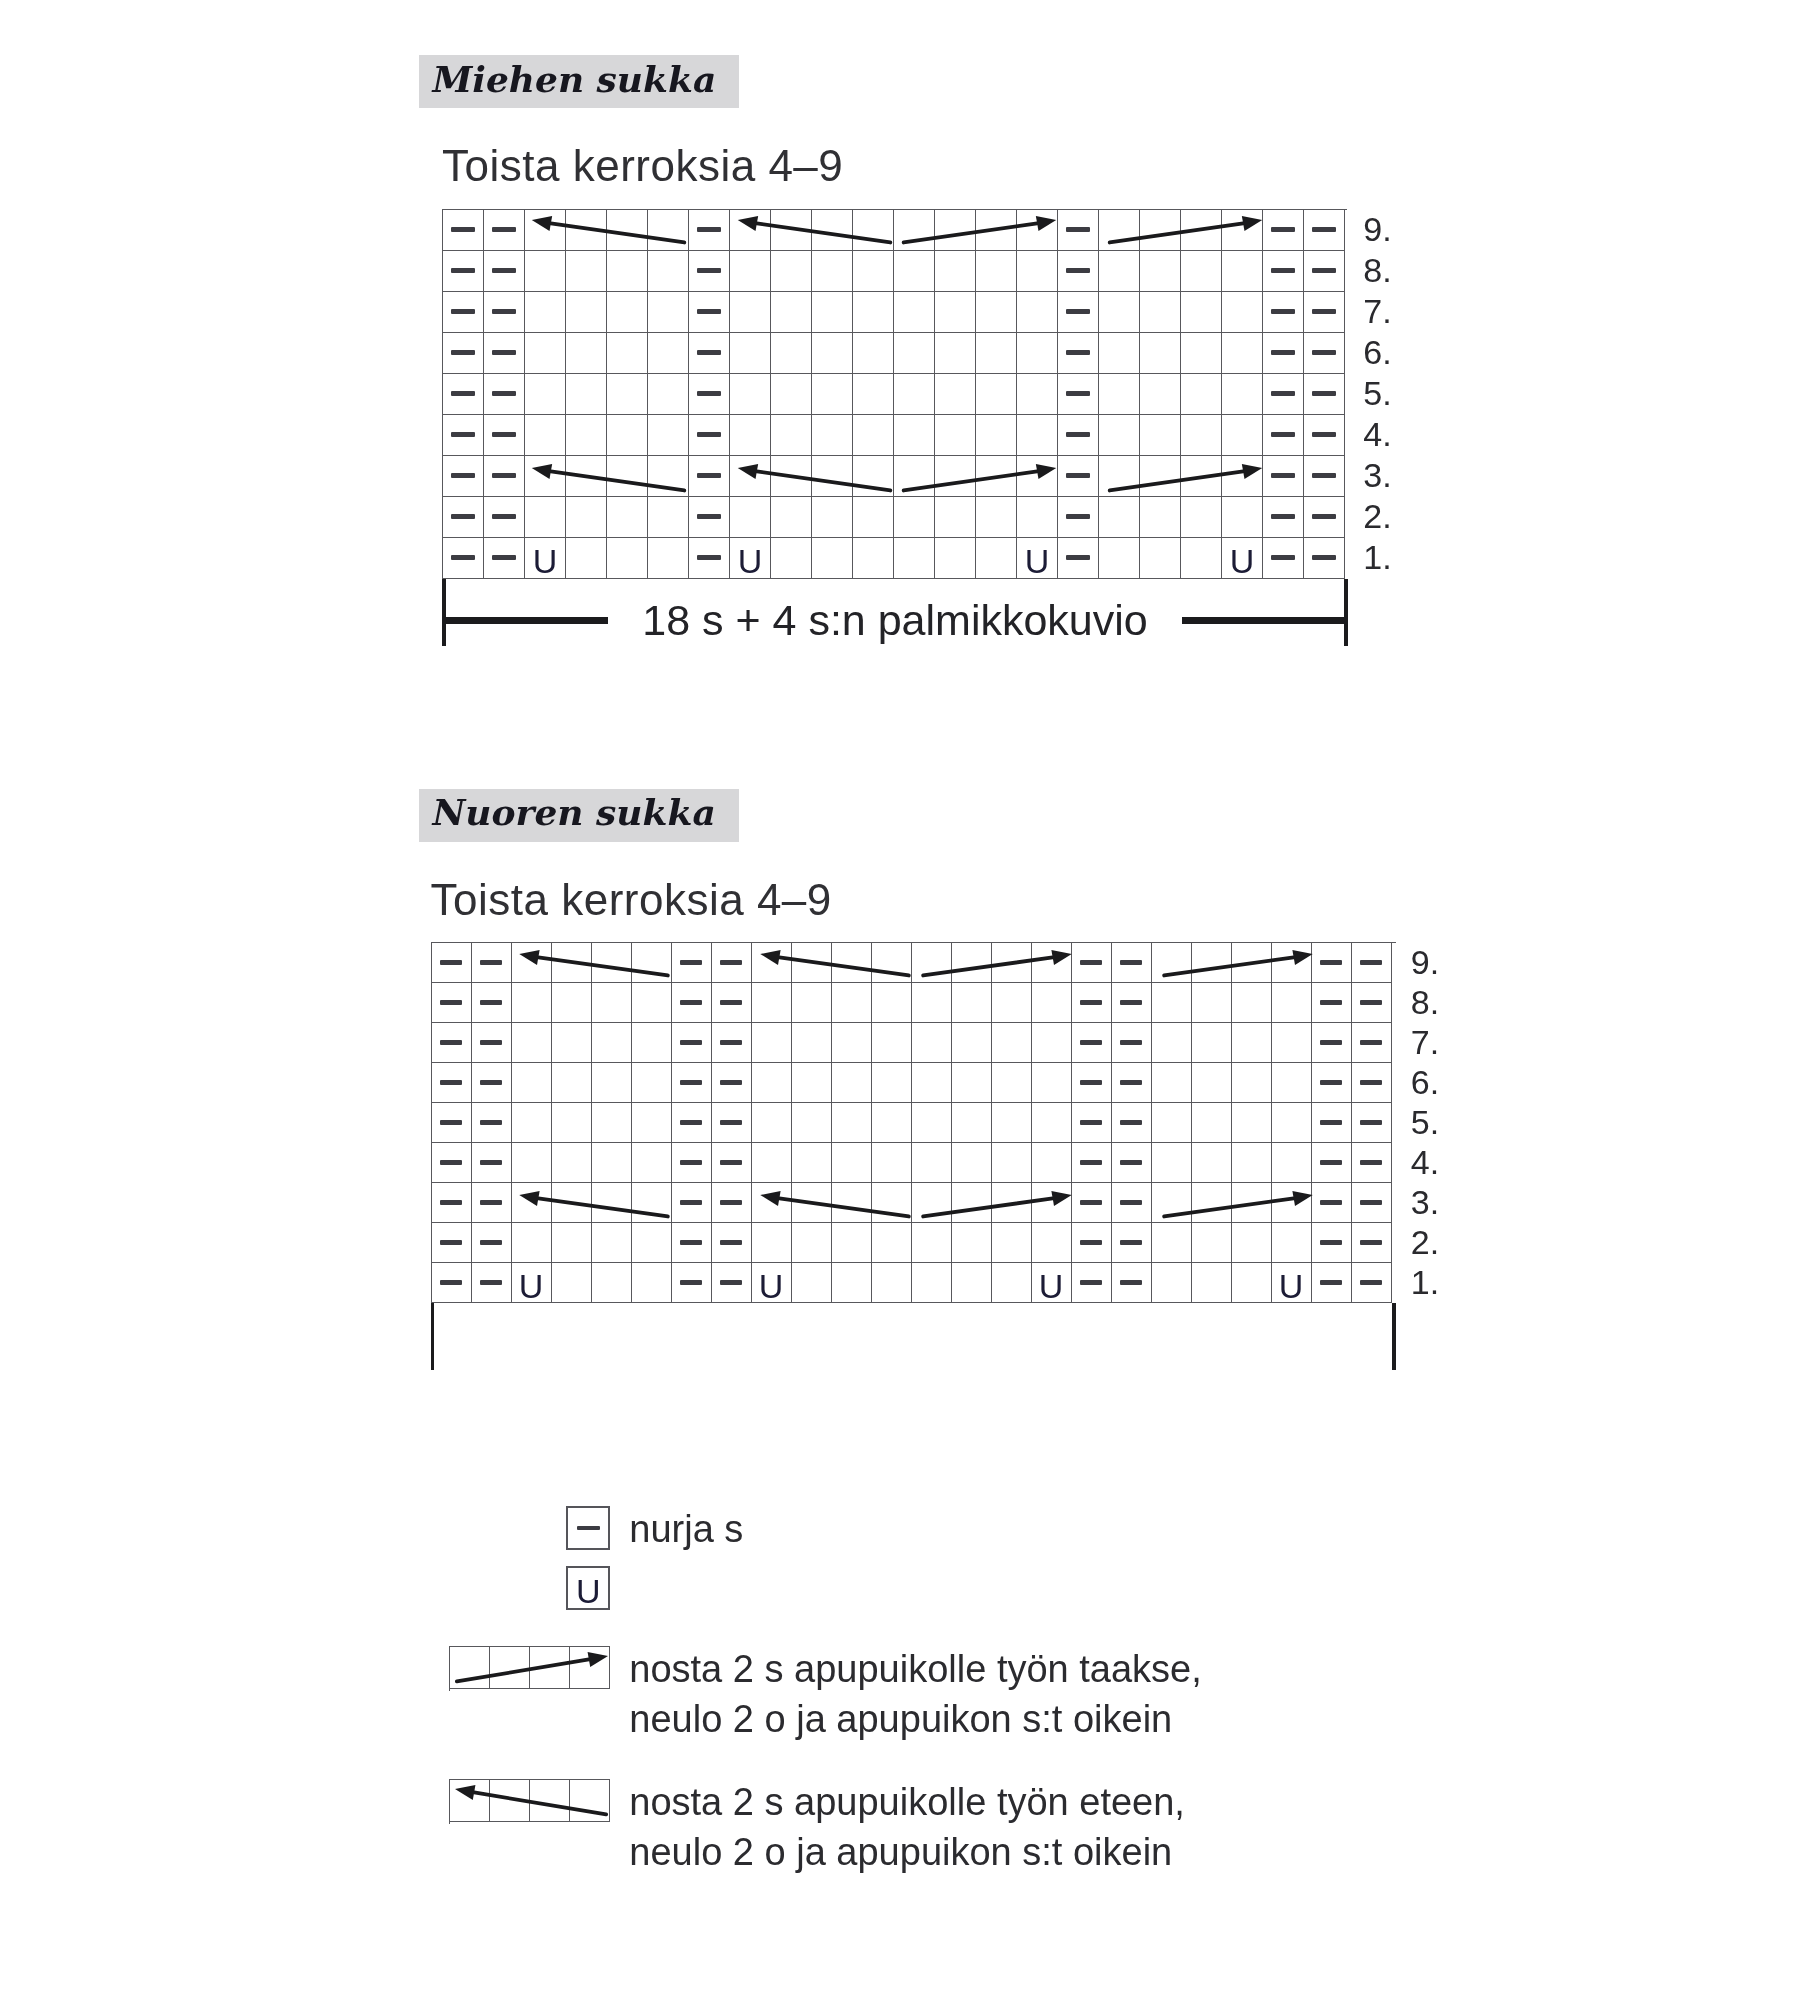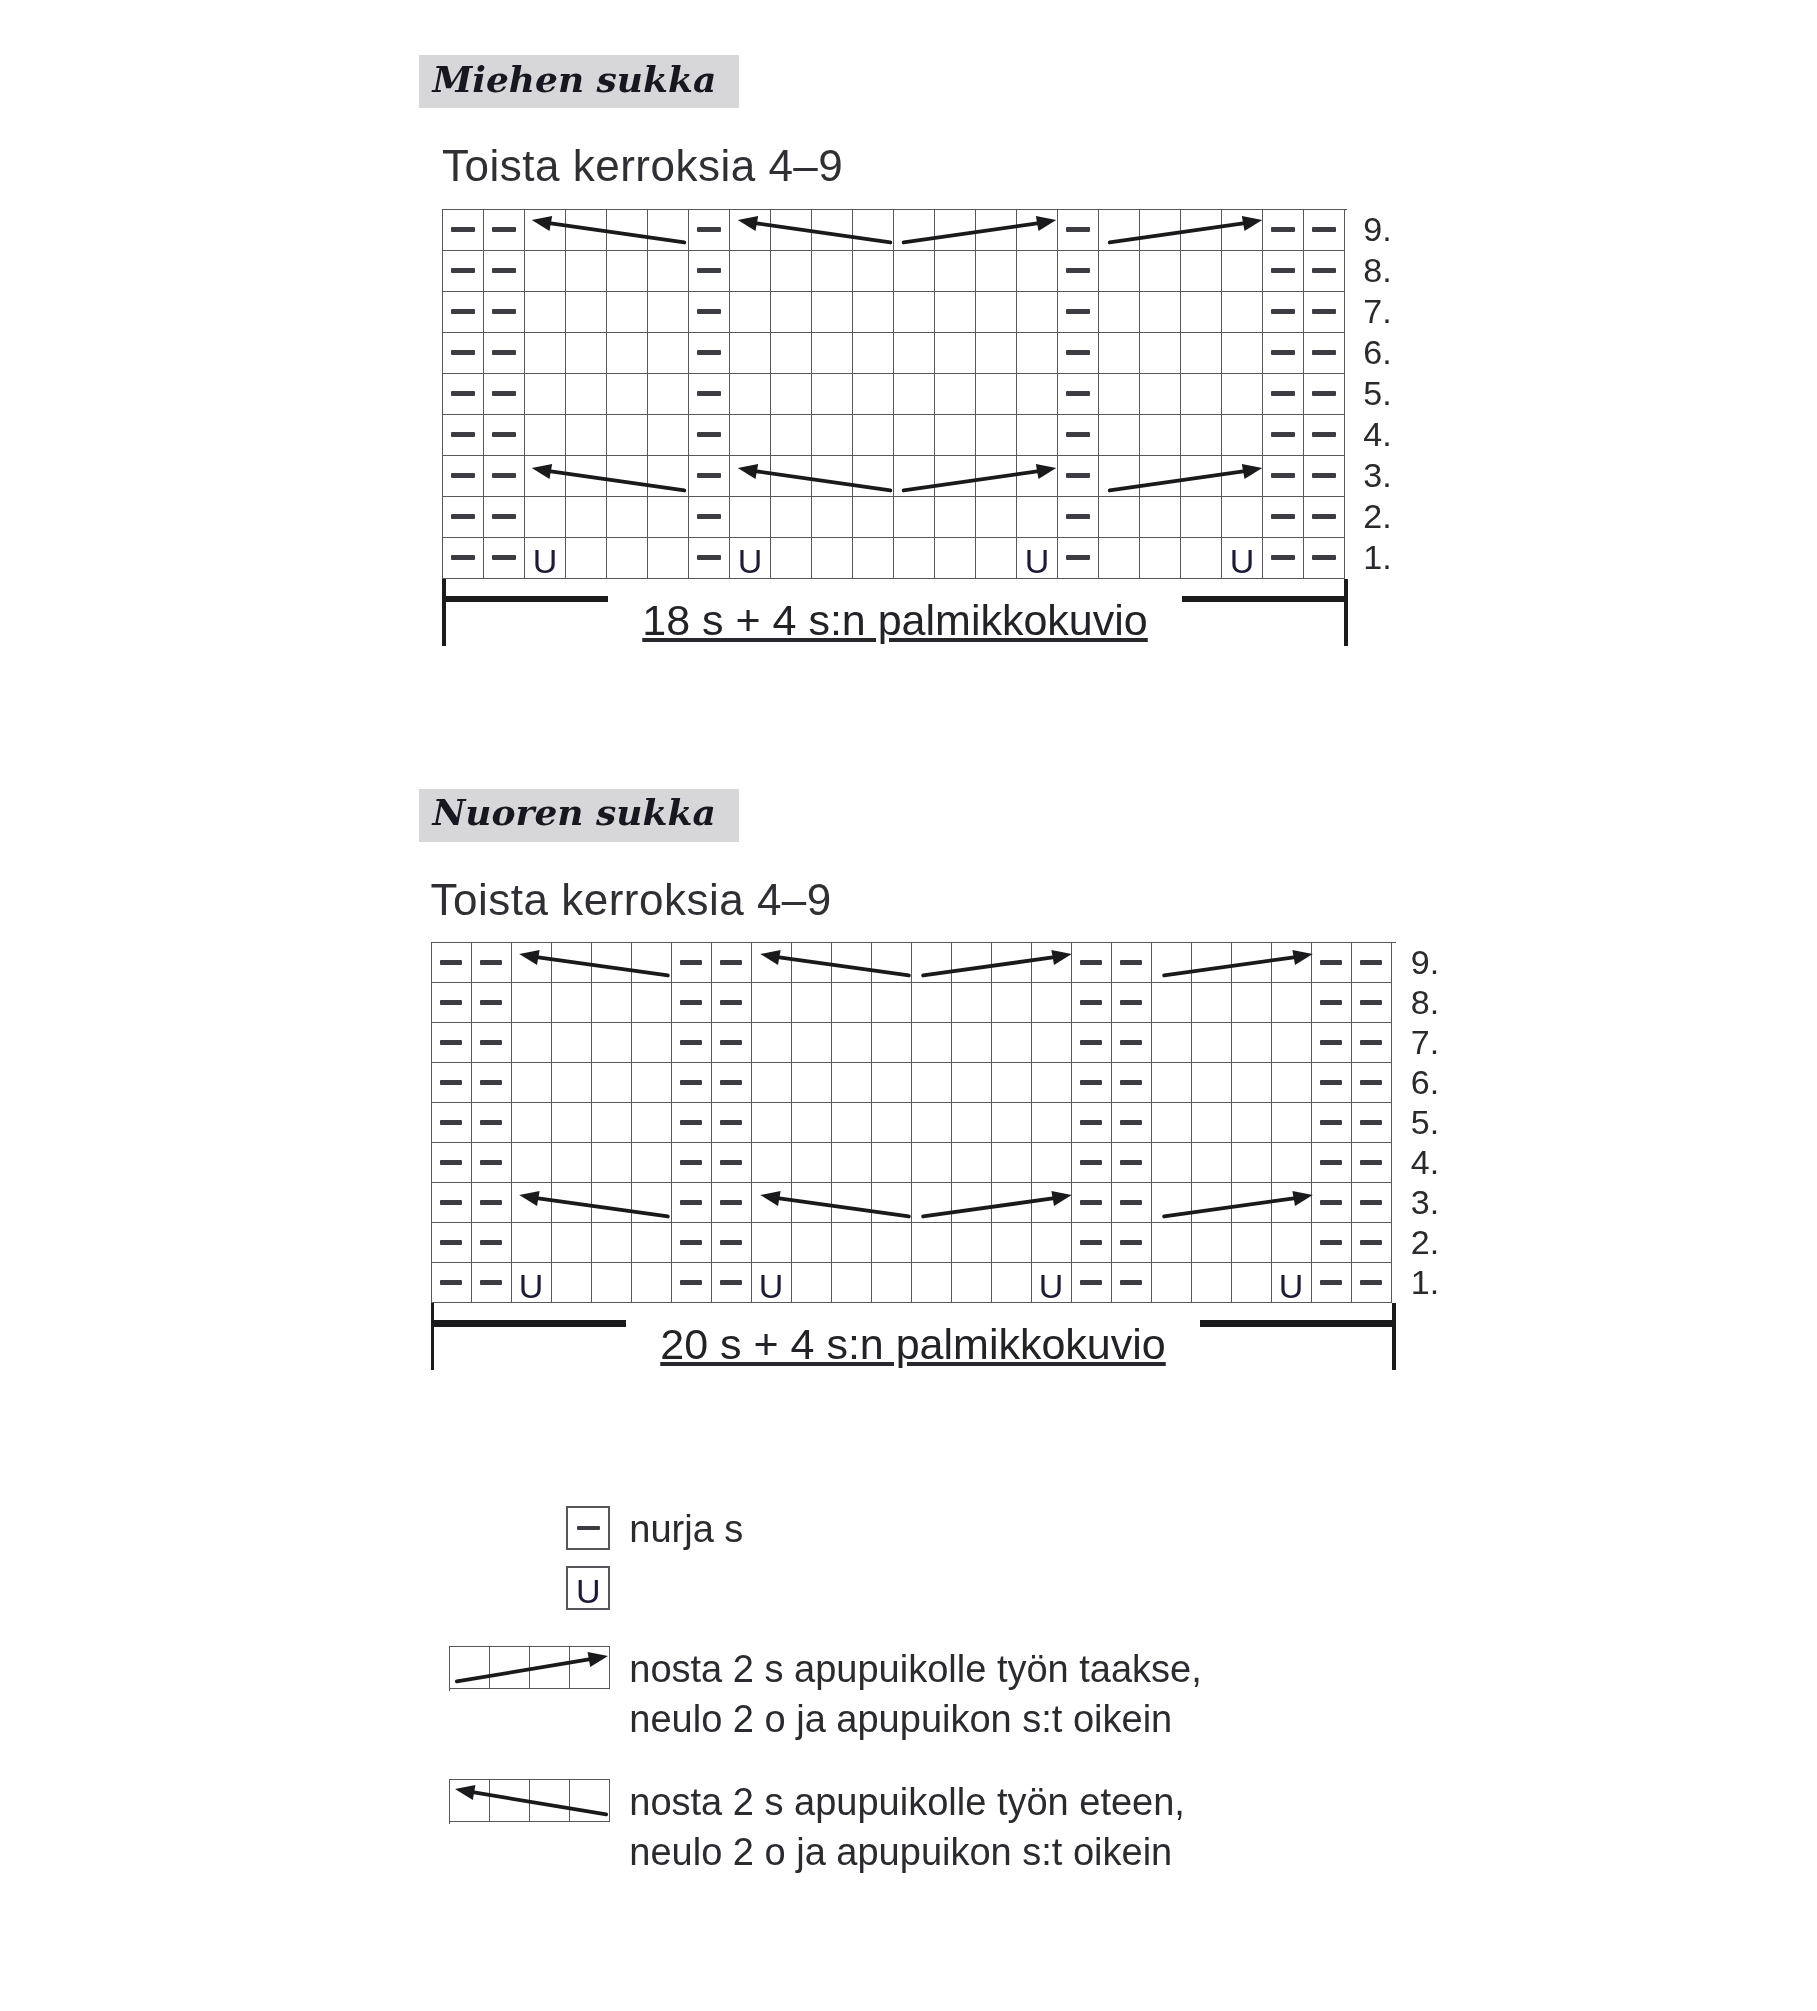--- a/index.html
+++ b/index.html
@@ -38,21 +38,21 @@
   }
   .cable-arrow{position:absolute;pointer-events:none;}
   .row-labels{margin-left:15.3px;font-size:34px;color:#2a2a2e;}
   .row-labels div{display:flex;align-items:center;}
   .bracket{position:relative;height:67px;}
   .bracket .bar{position:absolute;top:0;width:3.8px;height:100%;background:#1b1b1d;}
   .bracket .bar.left{left:0;}
   .bracket .bar.right{right:0;}
   .bracket .line-row{
     position:absolute;left:3.8px;right:3.8px;bottom:0;height:50px;
-    display:flex;text-decoration:underline;
+    display:flex;align-items:center;
   }
   .bracket .rule{flex:1;height:6.7px;background:#1b1b1d;}
   .bracket .caption{font-size:43px;color:#232327;margin:0 34px;white-space:nowrap;}
   .spacer-tag{margin-top:143px;}
   .legend{margin-top:134px;margin-left:14.3px;}
   .legend-item{display:flex;align-items:flex-start;}
   .legend-item:nth-child(1){margin-bottom:9.6px;}
   .legend-item:nth-child(2){margin-bottom:34px;}
   .legend-item:nth-child(3){margin-bottom:32.5px;}
   .legend-item:nth-child(4){margin-bottom:19px;}
@@ -854,25 +854,20 @@
             <div class="cell" style="height: 40px;">
               <div class="dash"></div>
             </div>
             <div class="cell" style="height: 40px;">
               <div class="dash"></div>
             </div>
           </div>
         <div class="bracket" style="width: 965px;">
           <div class="bar left"></div>
           <div class="bar right"></div>
-          <div class="line-row">
-            <div class="rule"></div>
-            <span class="caption">20 s + 4 s:n palmikkokuvio</span>
-            <div class="rule"></div>
-          </div>
         </div>
       </div>
       <div class="row-labels">
           <div style="height: 40px;">9.</div>
           <div style="height: 40px;">8.</div>
           <div style="height: 40px;">7.</div>
           <div style="height: 40px;">6.</div>
           <div style="height: 40px;">5.</div>
           <div style="height: 40px;">4.</div>
           <div style="height: 40px;">3.</div>

